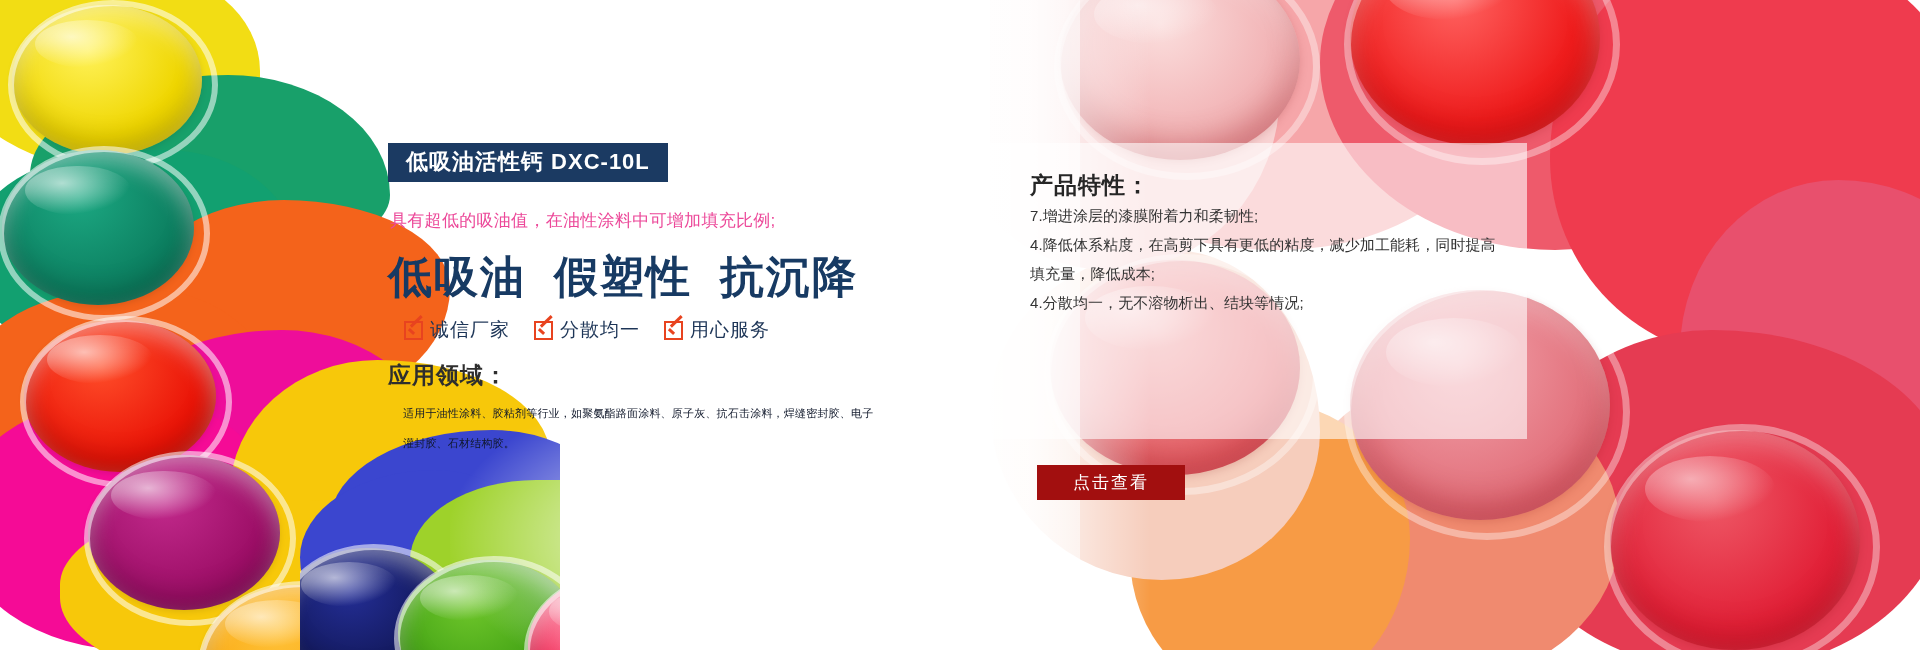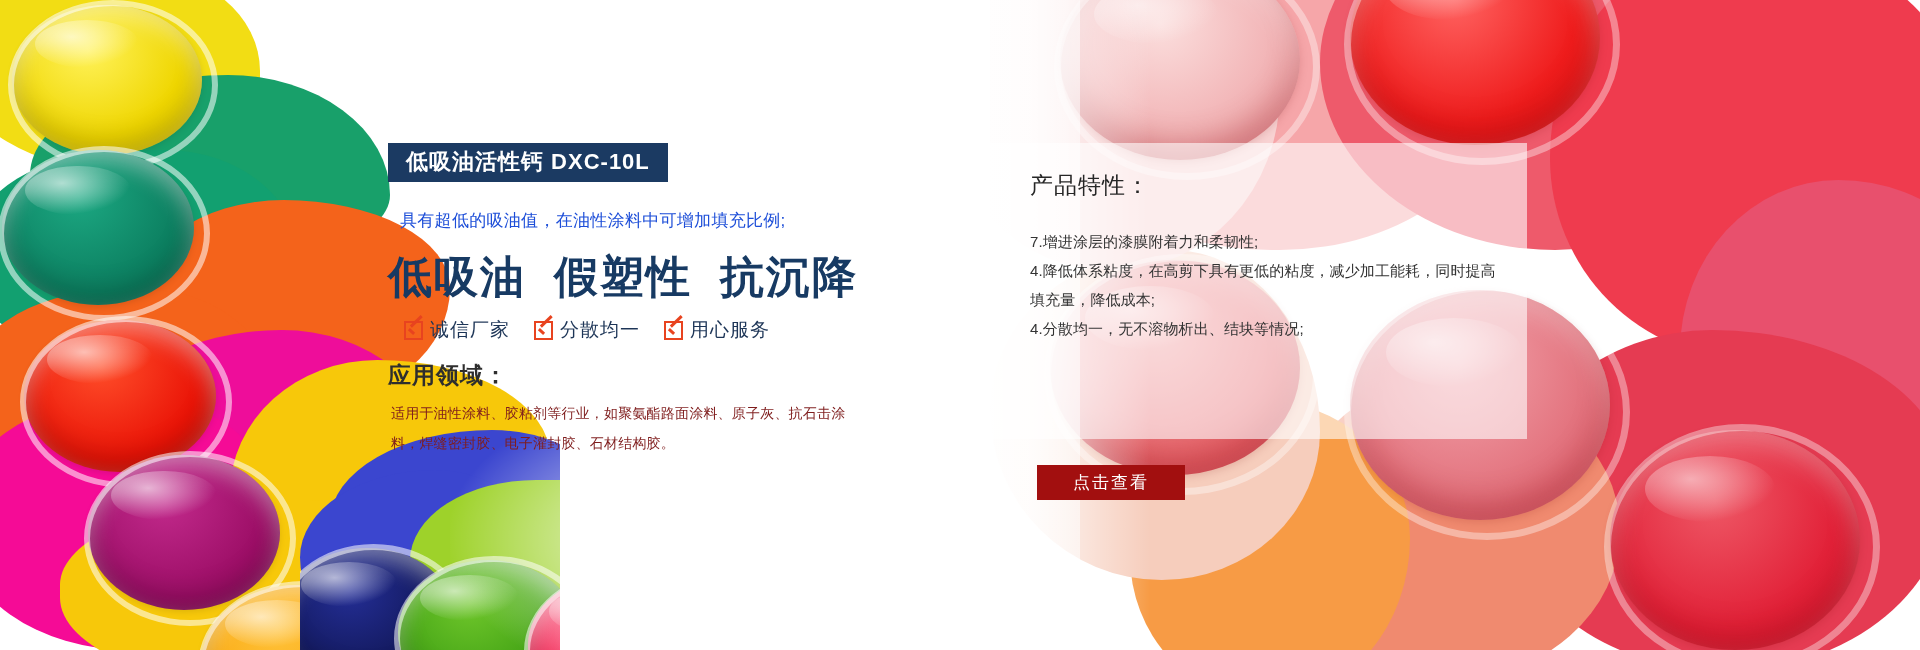--- a/index.html
+++ b/index.html
@@ -34,43 +34,43 @@
   .whitefade{position:absolute;left:560px;top:0;width:520px;height:650px;
      background:linear-gradient(90deg,#ffffff 0%,#ffffff 46%,rgba(255,255,255,.92) 70%,rgba(255,255,255,.55) 100%);}
 
   
   .left-col{position:absolute;left:388px;top:0;width:580px;height:650px;}
   .badge{
     position:absolute;left:0;top:143px;background:#1b3a62;color:#fff;
     font-size:22px;font-weight:bold;letter-spacing:1px;
     padding:8px 18px 9px 18px;line-height:1;white-space:nowrap;
   }
-  .subline{position:absolute;left:12px;top:209px;font-size:17px;color:#1d4ed8;letter-spacing:.3px;white-space:nowrap;}
+  .subline{position:absolute;left:2px;top:209px;font-size:17px;color:#ec4899;letter-spacing:.3px;white-space:nowrap;}
   .headline{position:absolute;left:0px;top:248px;font-size:44px;font-weight:bold;color:#173a63;
             letter-spacing:2px;white-space:nowrap;font-family:"DejaVu Serif","Liberation Serif",serif;}
   .headline span{margin-right:28px;}
   .headline span:last-child{margin-right:0;}
 
   .checks{position:absolute;left:16px;top:317px;display:flex;align-items:center;gap:24px;}
   .chk-item{display:flex;align-items:center;gap:7px;}
   .chk-box{width:19px;height:19px;border:2px solid #e8431f;position:relative;box-sizing:border-box;display:inline-block;}
   .chk-box:before{content:"";position:absolute;left:2px;top:7px;width:7px;height:3px;background:#e8431f;transform:rotate(42deg);}
   .chk-box:after{content:"";position:absolute;left:5px;top:2px;width:15px;height:3.4px;background:#e8431f;transform:rotate(-44deg);transform-origin:left center;}
   .chk-label{font-size:19px;color:#1d3557;letter-spacing:1px;white-space:nowrap;}
 
   .app-title{position:absolute;left:0px;top:360px;font-size:23px;font-weight:bold;color:#2e2e2e;letter-spacing:1px;}
-  .app-body{position:absolute;left:3px;top:398px;width:475px;font-size:14px;line-height:30px;color:#7f1d1d;letter-spacing:.2px;}
+  .app-body{position:absolute;left:15px;top:398px;width:475px;font-size:11px;line-height:30px;color:#0f172a;letter-spacing:.2px;}
 
   
   .panel{
     position:absolute;left:986px;top:143px;width:541px;height:296px;
     background:rgba(255,255,255,.60);
   }
   .panel-inner{position:absolute;left:1030px;top:170px;width:470px;}
-  .panel-title{font-size:23px;font-weight:normal;color:#262626;letter-spacing:1px;margin-bottom:26px;}
+  .panel-title{font-size:23px;font-weight:bold;color:#262626;letter-spacing:1px;}
   .feat-list{font-size:15px;line-height:29px;color:#333;letter-spacing:.1px;}
   .feat-list div{white-space:normal;}
   .cta{
     position:absolute;left:1037px;top:465px;width:148px;height:35px;
     background:#a20f0f;color:#fff;border:0;font-size:17px;letter-spacing:2px;
     font-family:"Liberation Sans","DejaVu Sans",sans-serif;cursor:pointer;
     display:flex;align-items:center;justify-content:center;
   }
 </style>
 </head>

